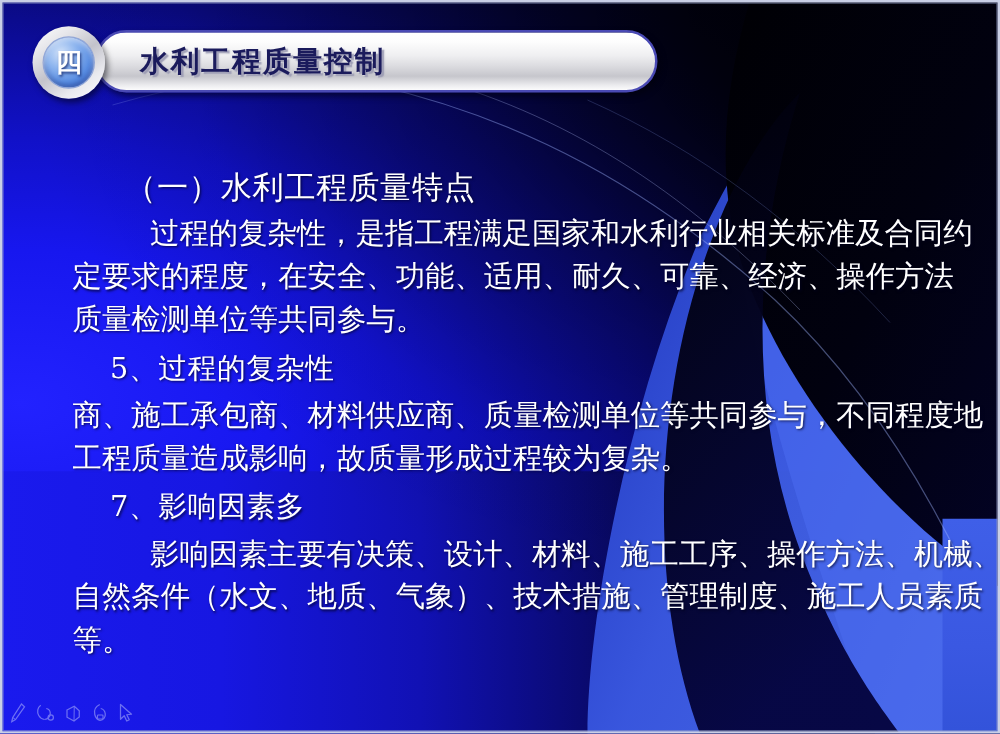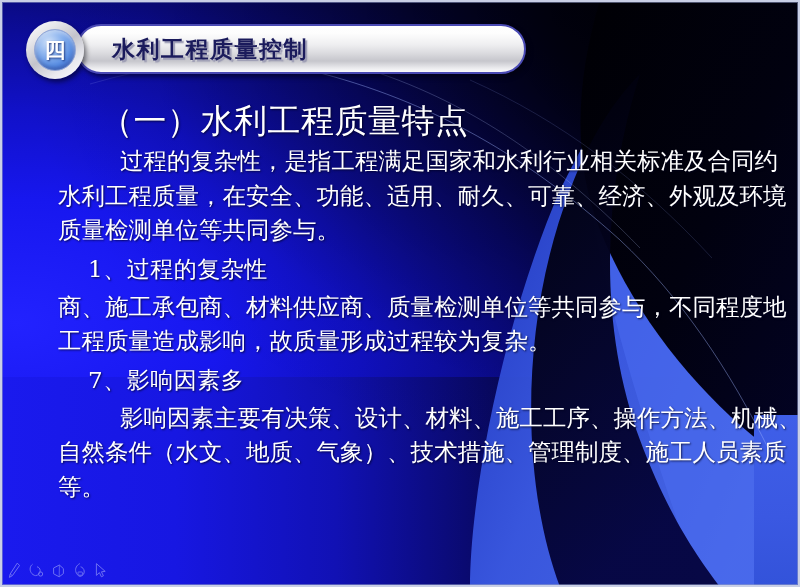--- a/index.html
+++ b/index.html
@@ -135,25 +135,26 @@
     z-index:30;
     color:#ffffff;
   }
   .c-line {
     font-family:"DejaVu Serif","Liberation Serif",serif;
     color:#ffffff;
     white-space:nowrap;
     text-shadow:1px 1px 2px rgba(0,0,30,.75);
   }
   .c-heading {
-    font-size:33px;
+    font-size:25px;
     line-height:1.0;
     padding-left:86px;
     margin-bottom:13px;
     letter-spacing:.5px;
+    margin-top:33px;
   }
   .c-body {
     font-size:23.5px;
     line-height:1.0;
     letter-spacing:0px;
     margin-bottom:11px;
   }
   .c-indent2 { padding-left:106px; }
   .c-indent0 { padding-left:44px; }
   .c-sub {
@@ -243,24 +244,24 @@
       </div>
     </div>
 
   </div>
 
   <div class="content">
 
     <div class="c-line c-heading">（一）水利工程质量特点</div>
 
     <div class="c-line c-body c-indent2">过程的复杂性，是指工程满足国家和水利行业相关标准及合同约</div>
-    <div class="c-line c-body c-indent0">水利工程质量，在安全、功能、适用、耐久、可靠、经济、外观及环境</div>
+    <div class="c-line c-body c-indent0">定要求的程度，在安全、功能、适用、耐久、可靠、经济、操作方法</div>
     <div class="c-line c-body c-indent0">质量检测单位等共同参与。</div>
 
-    <div class="c-line c-sub">1、过程的复杂性</div>
+    <div class="c-line c-sub">5、过程的复杂性</div>
 
     <div class="c-line c-body c-indent0">商、施工承包商、材料供应商、质量检测单位等共同参与，不同程度地</div>
     <div class="c-line c-body c-indent0">工程质量造成影响，故质量形成过程较为复杂。</div>
 
     <div class="c-line c-sub">7、影响因素多</div>
 
     <div class="c-line c-body c-indent2">影响因素主要有决策、设计、材料、施工工序、操作方法、机械、</div>
     <div class="c-line c-body c-indent0">自然条件（水文、地质、气象）、技术措施、管理制度、施工人员素质</div>
     <div class="c-line c-body c-indent0">等。</div>
 

